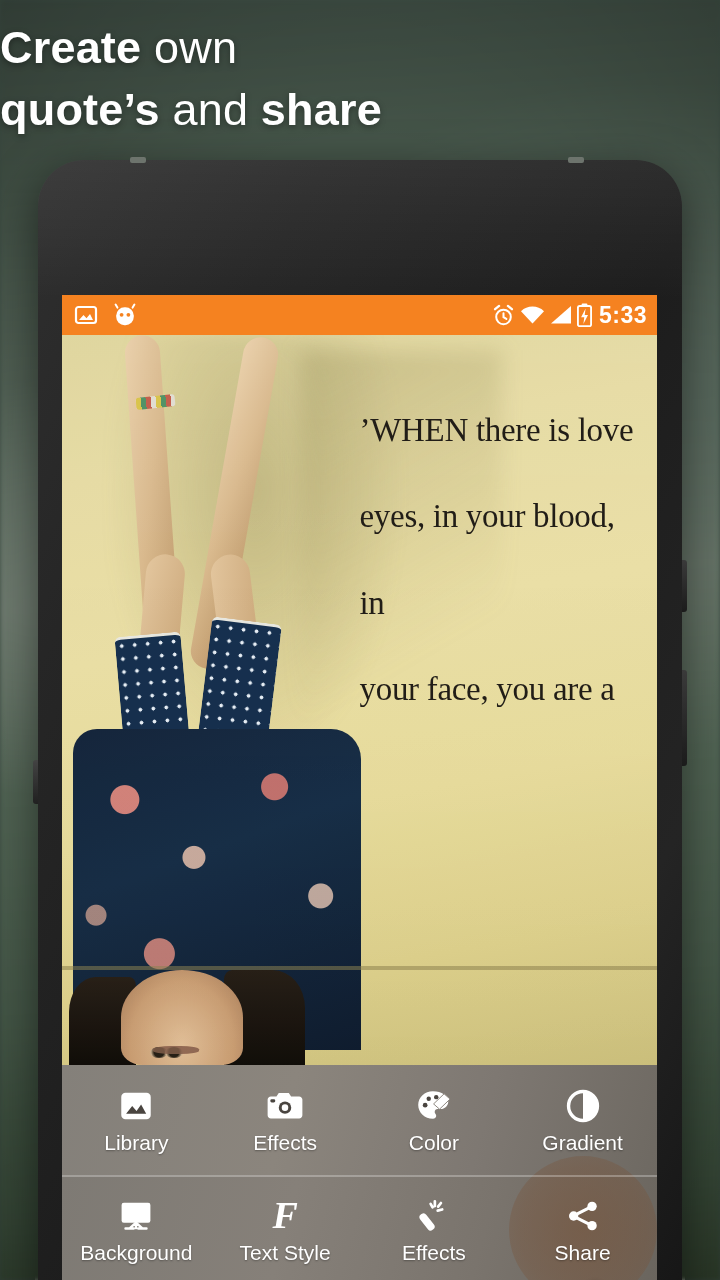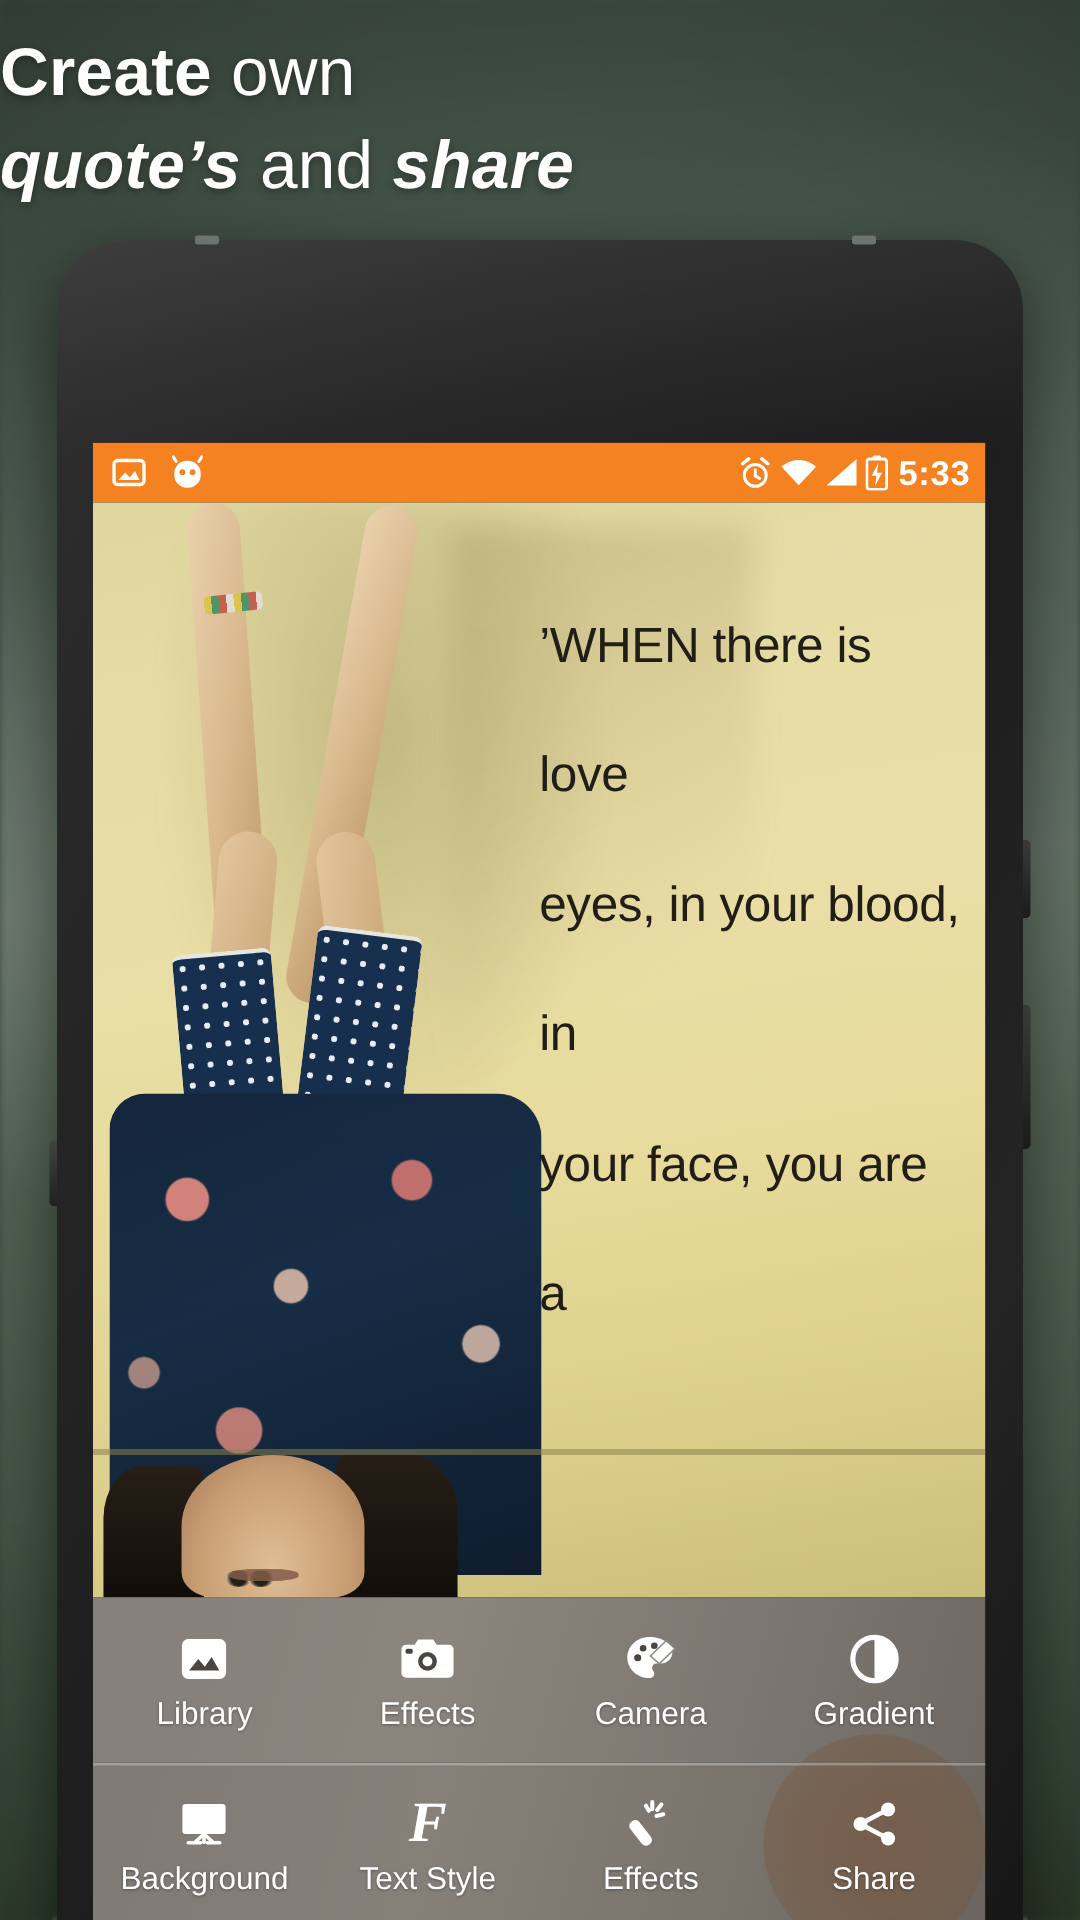--- a/index.html
+++ b/index.html
@@ -28,21 +28,21 @@
   
   #headline{
     position:absolute; left:0; right:0; top:22px;
     text-align:left; color:#fff;
     line-height:1.15; letter-spacing:.2px;
     text-shadow:0 2px 6px rgba(0,0,0,.35);
   }
   #headline .l1{ font-size:45px; font-weight:400; display:block; }
   #headline .l1 b{ font-weight:700; }
   #headline .l2{ font-size:45px; font-weight:400; display:block; margin-top:10px;}
-  #headline .l2 b{ font-weight:700;font-style:italic; }
+  #headline .l2 b{ font-weight:700; }
 
   
   #phone{
     position:absolute;
     left:38px; top:160px; width:644px; height:1170px;
     border-radius:46px 46px 26px 26px;
     background:linear-gradient(120deg,#2f2f2f 0%,#262626 22%,#1d1d1d 52%,#242424 78%,#151515 100%);
     box-shadow:0 14px 46px rgba(0,0,0,.55);
   }
   #phone::before{ 
@@ -164,21 +164,21 @@
     background:rgba(150,138,88,.55); }
   #photo-grain{ position:absolute; inset:0;
     background:linear-gradient(180deg,rgba(255,255,255,.05),rgba(0,0,0,.10));
     mix-blend-mode:overlay;}
 
   
   #quote{
     position:absolute; right:0; top:52px; width:50%;
     padding-right:14px;
     color:#211d17;
-    font-family:Liberation Sans, sans-serif;
+    font-family:Liberation Serif, serif;
     font-size:33px; font-weight:400;
     line-height:2.62;
     letter-spacing:-.3px;
     text-align:left;
   }
 
   
   #toolbars{ position:absolute; left:0; right:0; top:770px; bottom:0; }
   .tbrow{
     position:relative; height:110px;
@@ -326,21 +326,21 @@
           <span class="tbicon">
             <svg width="36" height="34" viewBox="0 0 26 24">
               <path d="M12.2 1.4C6.3 1.4 1.6 5.8 1.6 11.3s4.7 9.9 10.6 9.9c1.5 0 2.4-.9 2.4-2.1 0-.6-.3-1.1-.6-1.5-.3-.4-.5-.8-.5-1.3 0-1.2.9-2.1 2.1-2.1h2.1c3.1 0 5.6-2.4 5.6-5.3 0-4.2-4.7-7.5-11.1-7.5z" fill="#fff"></path>
               <circle cx="6.6" cy="11.4" r="1.7" fill="#4a4540"></circle>
               <circle cx="9.2" cy="6.8" r="1.6" fill="#4a4540"></circle>
               <circle cx="14.6" cy="5.6" r="1.6" fill="#4a4540"></circle>
               <circle cx="18.9" cy="8.6" r="1.5" fill="#4a4540"></circle>
               <path d="M20.3 3.2 24.6 7 17 14.3l-4.3-3.8z" fill="#fff" stroke="#8b857d" stroke-width=".7"></path>
             </svg>
           </span>
-          <span class="tblabel">Camera</span>
+          <span class="tblabel">Color</span>
         </div>
 
         <div class="tbitem">
           <span class="tbicon">
             <svg width="34" height="34" viewBox="0 0 24 24">
               <circle cx="12" cy="12" r="10.2" fill="none" stroke="#fff" stroke-width="2.4"></circle>
               <path d="M12 2.4a9.6 9.6 0 0 1 0 19.2z" fill="#fff"></path>
             </svg>
           </span>
           <span class="tblabel">Gradient</span>

